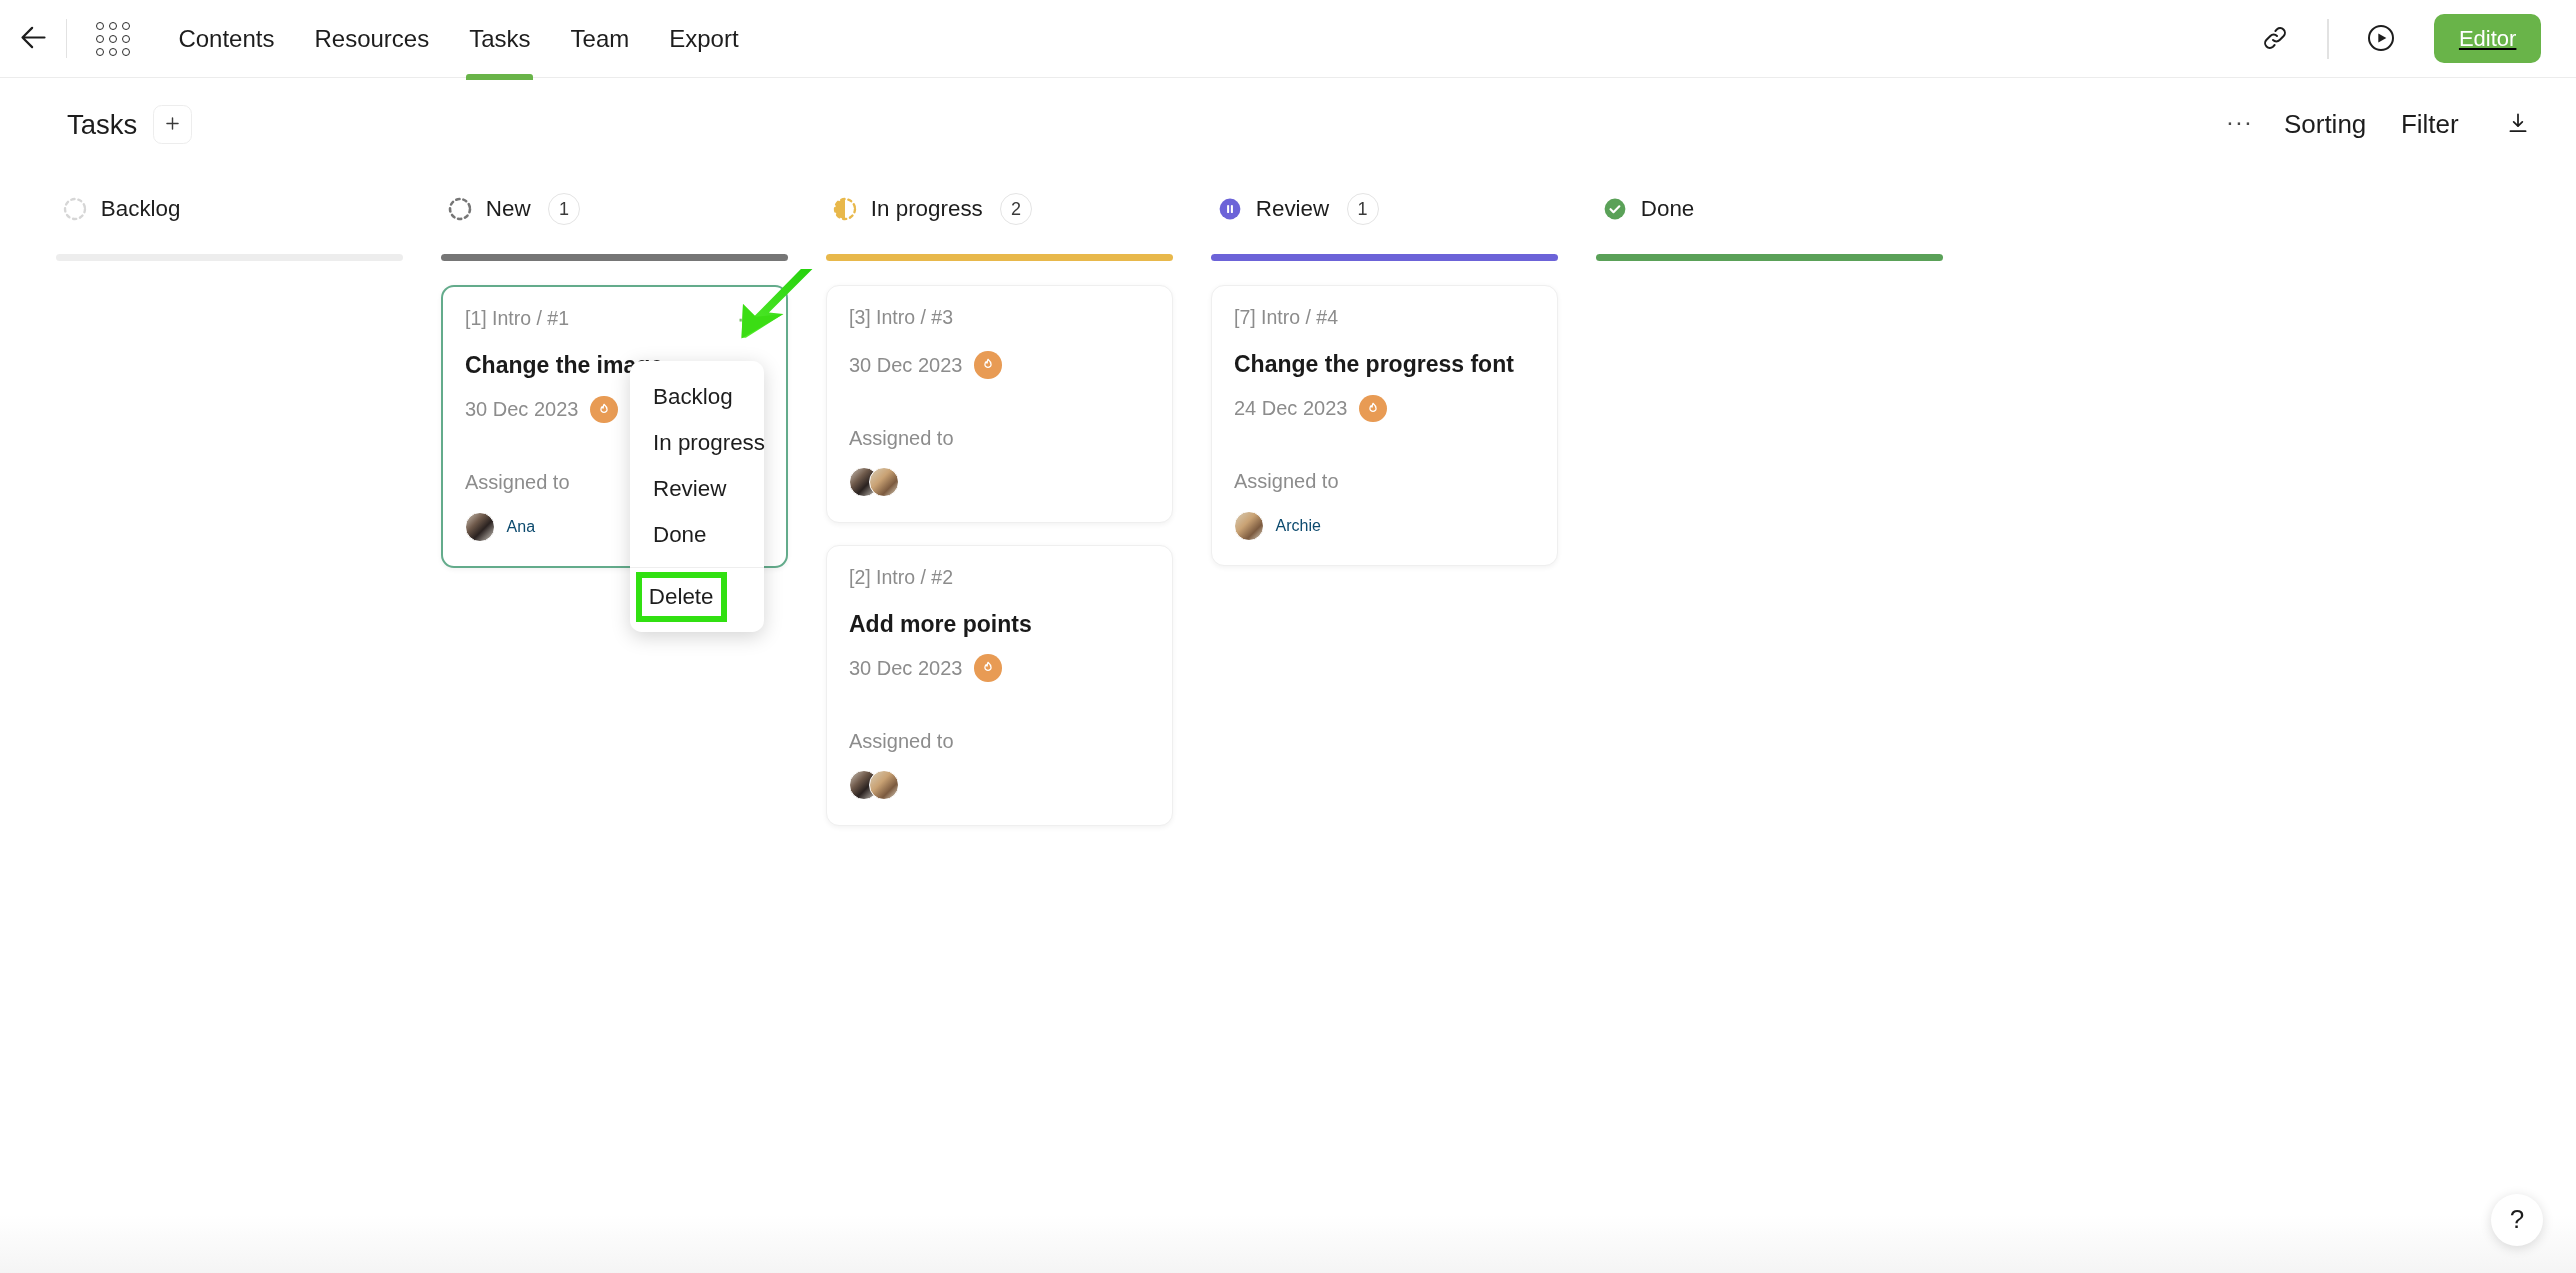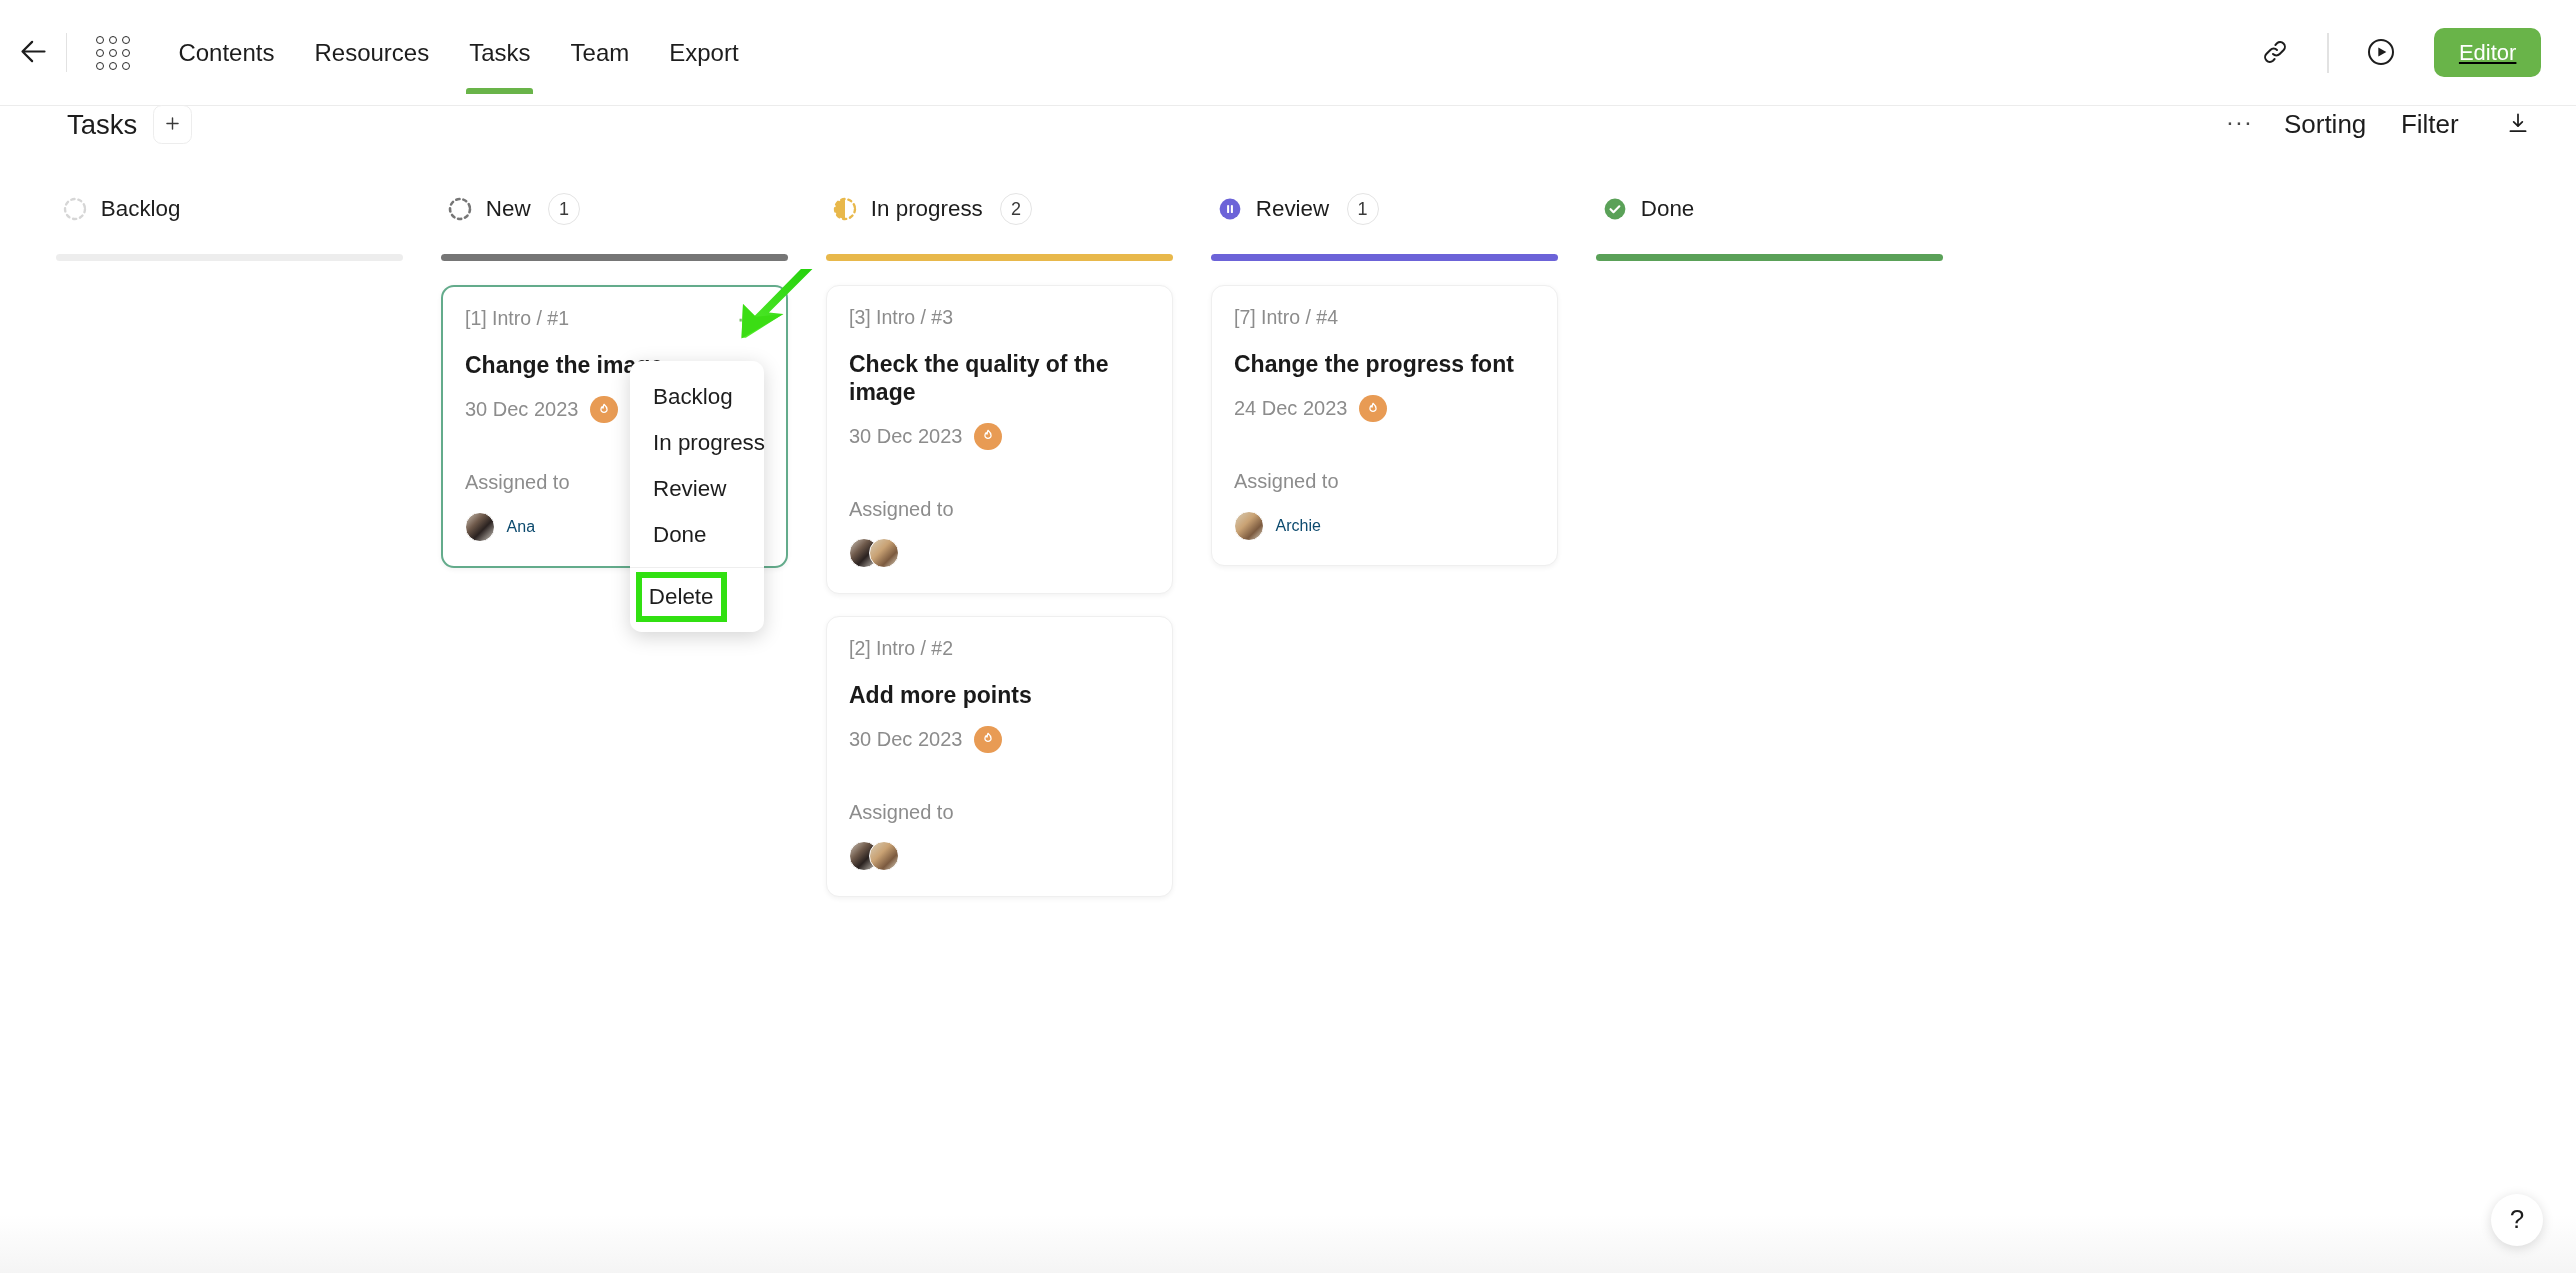--- a/index.html
+++ b/index.html
@@ -8,21 +8,21 @@
     height: 1274px;
     background: #ffffff;
     font-family: "Liberation Sans", sans-serif;
     overflow: hidden;
   }
 
   
   .topbar {
     position: absolute;
     top: 0; left: 0;
-    width: 2576px; height: 106px;
+    width: 2576px; height: 78px;
     background: #ffffff;
     border-bottom: 1.4px solid #ececec;
     display: flex;
     align-items: center;
   }
   .back-btn {
     width: 66px; height: 82px;
     display: flex; align-items: center; justify-content: center;
     cursor: pointer;
   }
@@ -482,21 +482,20 @@
       <span class="col-name">In progress</span>
       <span class="col-count">2</span>
     </div>
     <div class="col-rule" style="background:#e8b84b"></div>
     <div class="col-body">
 
       <div class="card">
         <div class="card-top">
           <span class="card-meta">[3] Intro / #3</span>
         </div>
-        <div class="card-title">Check the quality of the image</div>
         <div class="card-date-row">
           <span class="card-date">30 Dec 2023</span>
           <span class="fire-badge">
             <svg viewBox="0 0 24 24" fill="none" stroke="#ffffff" stroke-width="1.9" stroke-linejoin="round">
               <path d="M12 3.5c2.6 2.3 4.6 4.5 4.6 7.6a4.6 4.6 0 1 1-9.2 0c0-1.6.7-2.9 1.7-4 .2 1.1.8 1.8 1.6 2 .1-2.2.4-4 1.3-5.6z"></path>
             </svg>
           </span>
         </div>
         <div class="assigned-label">Assigned to</div>
         <div class="assignee-row">

